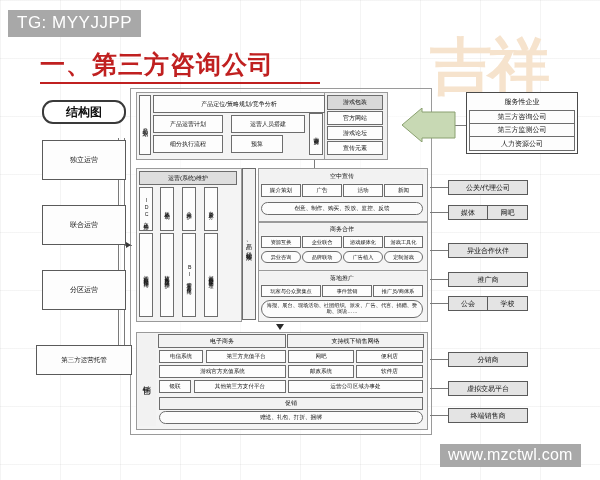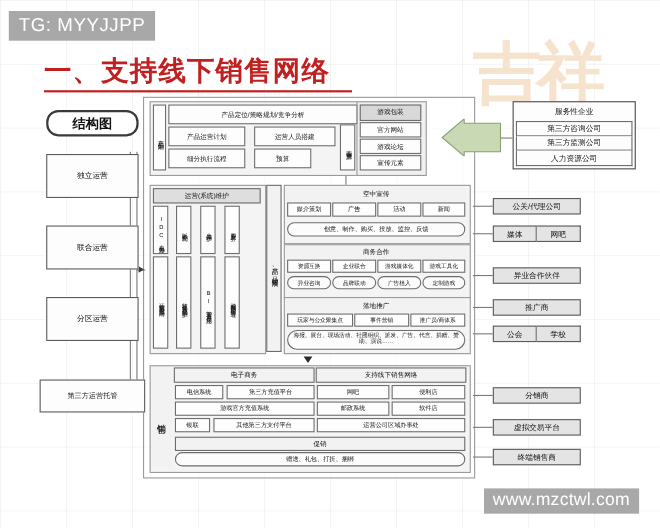--- a/index.html
+++ b/index.html
@@ -68,21 +68,21 @@
 </style>
 </head>
 <body>
 
 <div id="bg-grid"></div>
 <div id="bg-seal">吉祥</div>
 
 <div id="tg-tag">TG: MYYJJPP</div>
 <div id="wm">www.mzctwl.com</div>
 
-<div id="heading">一、支持线下销售网络</div>
+<div id="heading">一、第三方咨询公司</div>
 <div id="heading-rule"></div>
 
 <div class="ab bx" id="struct-label">结构图</div>
 
 <div class="ab bx leftbox" style="left:42px;top:140px;">独立运营</div>
 <div class="ab bx leftbox" style="left:42px;top:205px;">联合运营</div>
 <div class="ab bx leftbox" style="left:42px;top:270px;">分区运营</div>
 <div class="ab bx leftbox wide" style="left:36px;top:345px;font-size:6.5px;">第三方运营托管</div>
 
 <div class="ln" style="left:118px;top:160px;width:8px;height:1px;"></div>

